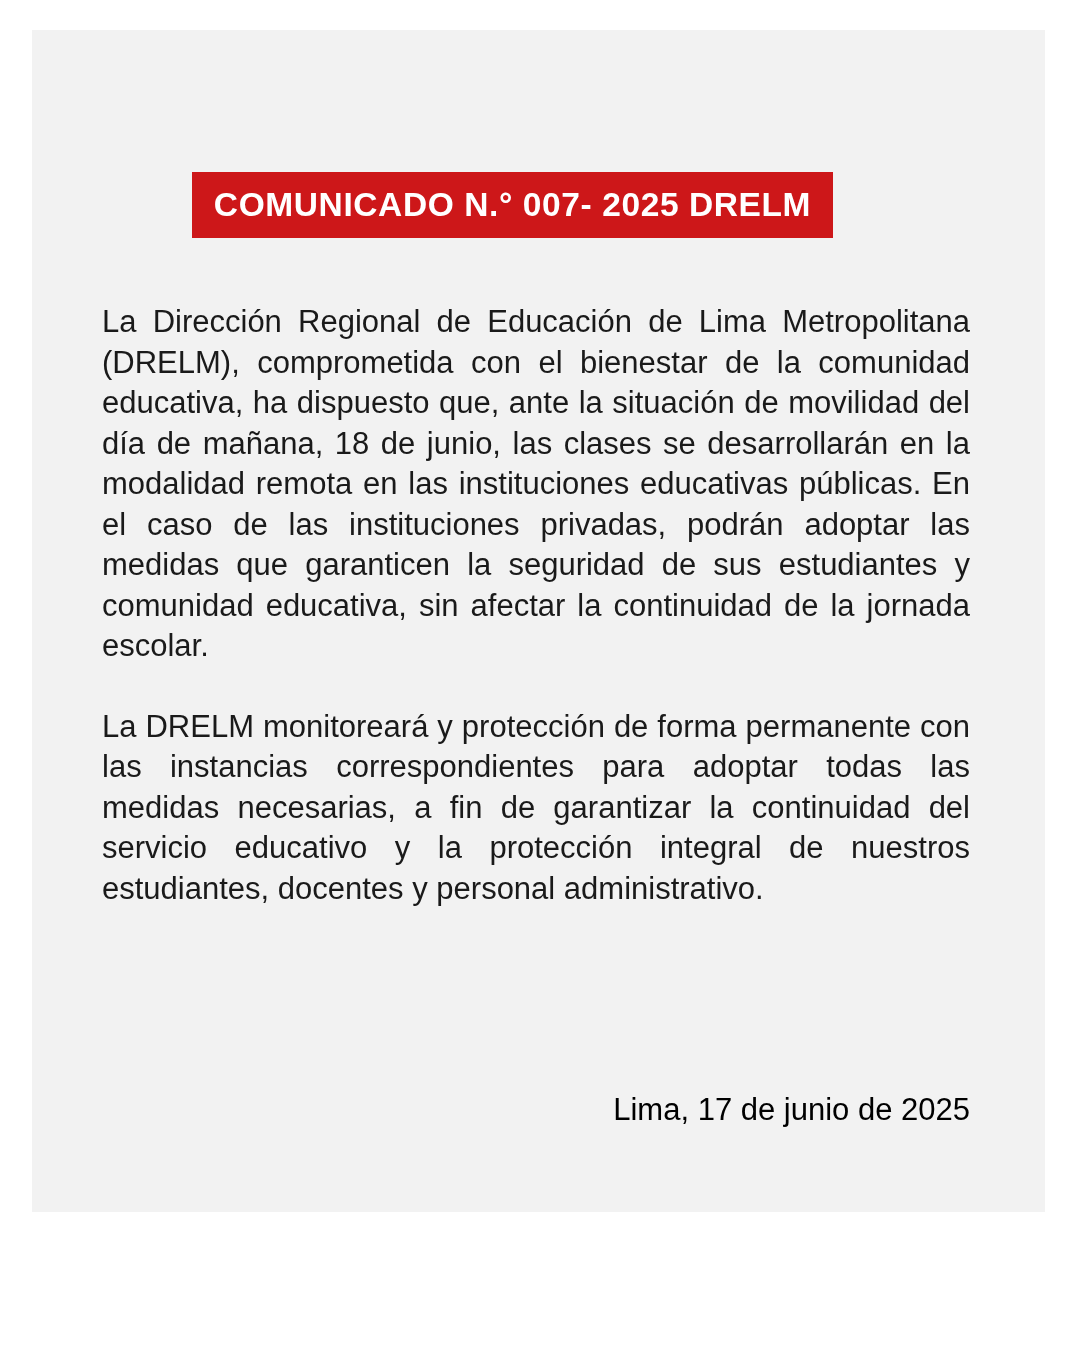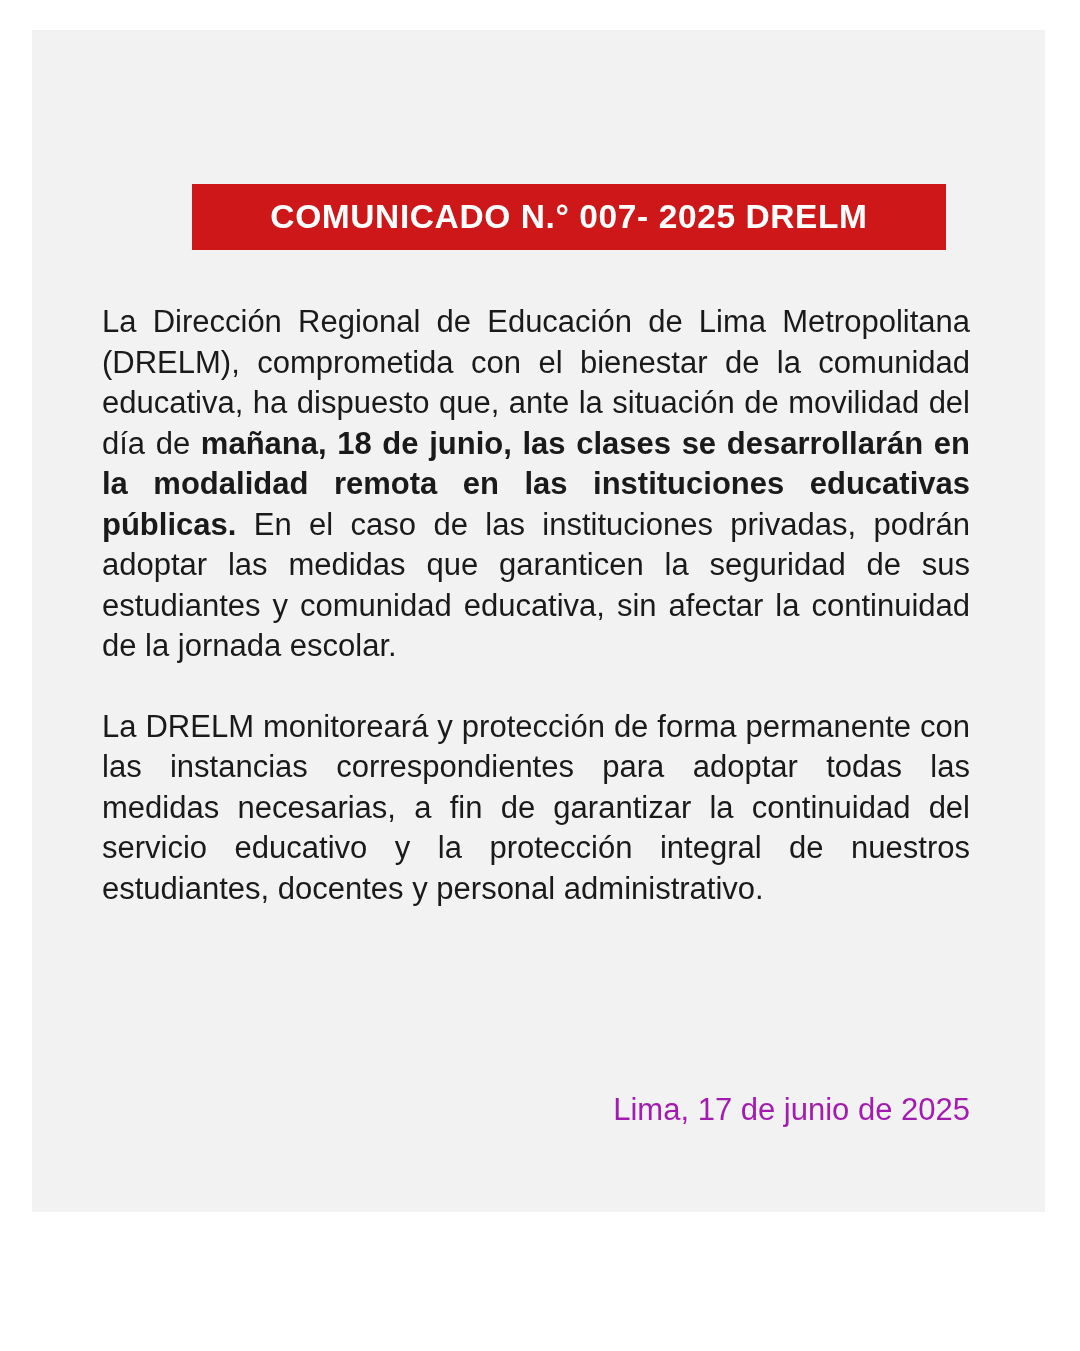--- a/index.html
+++ b/index.html
@@ -23,22 +23,22 @@
     top: 30px;
     width: 1013px;
     height: 1182px;
     background: #f2f2f2;
   }
 
   
   .banner {
     position: absolute;
     left: 160px;          
-    top: 154px;           
-    width: 754px;
+    top: 142px;           
+    width: 641px;
     height: 66px;
     background: #cd1719;
     display: flex;
     align-items: center;
     justify-content: center;
   }
   .banner-text {
     color: #ffffff;
     font-size: 33.5px;
     font-weight: bold;
@@ -59,31 +59,31 @@
     text-align: justify;
     font-family: "Liberation Sans", sans-serif;
   }
   .body-copy p {
     margin: 0 0 40px 0;
   }
   .body-copy p:last-of-type {
     margin-bottom: 0;
   }
   .body-copy b {
-    font-weight: bold;
+    font-weight: normal;
   }
 
   
   .date-line {
     position: absolute;
     left: 70px;
     top: 1062px;          
     width: 868px;
     text-align: right;
-    color: #a21caf;
+    color: #000000;
     font-size: 31px;
     font-family: "Liberation Sans", sans-serif;
   }
 
   
   .footer {
     position: absolute;
     left: 0;
     top: 1212px;
     width: 1080px;

